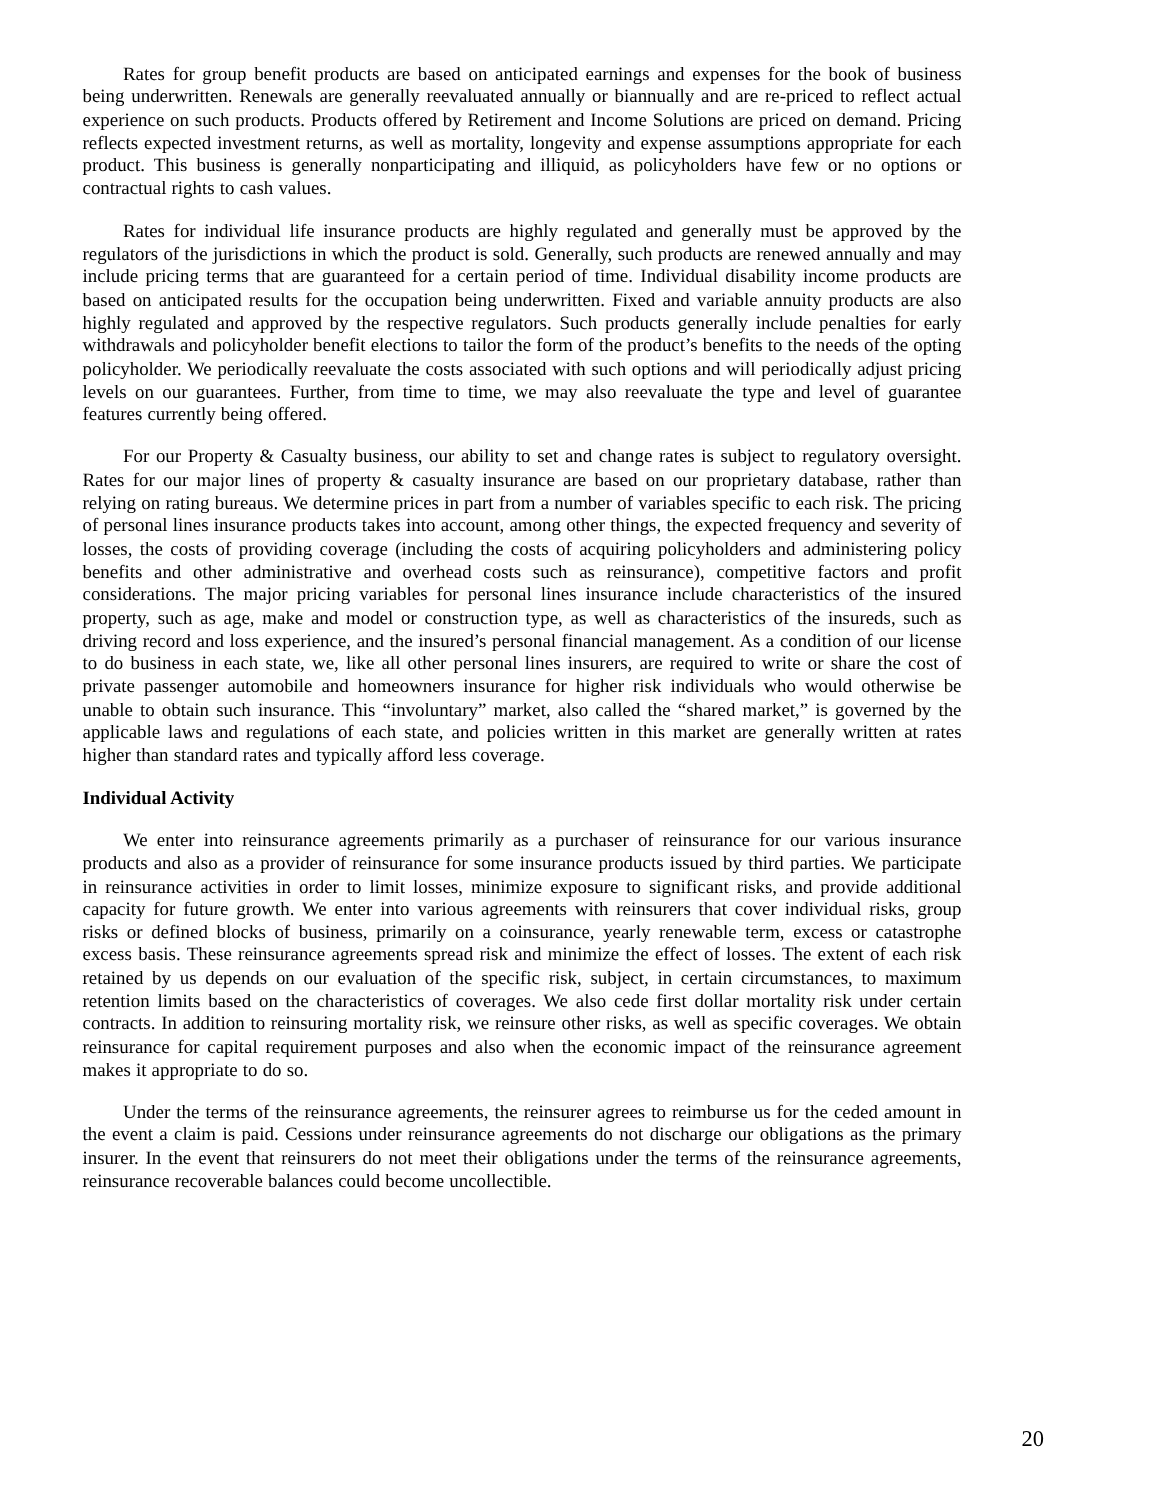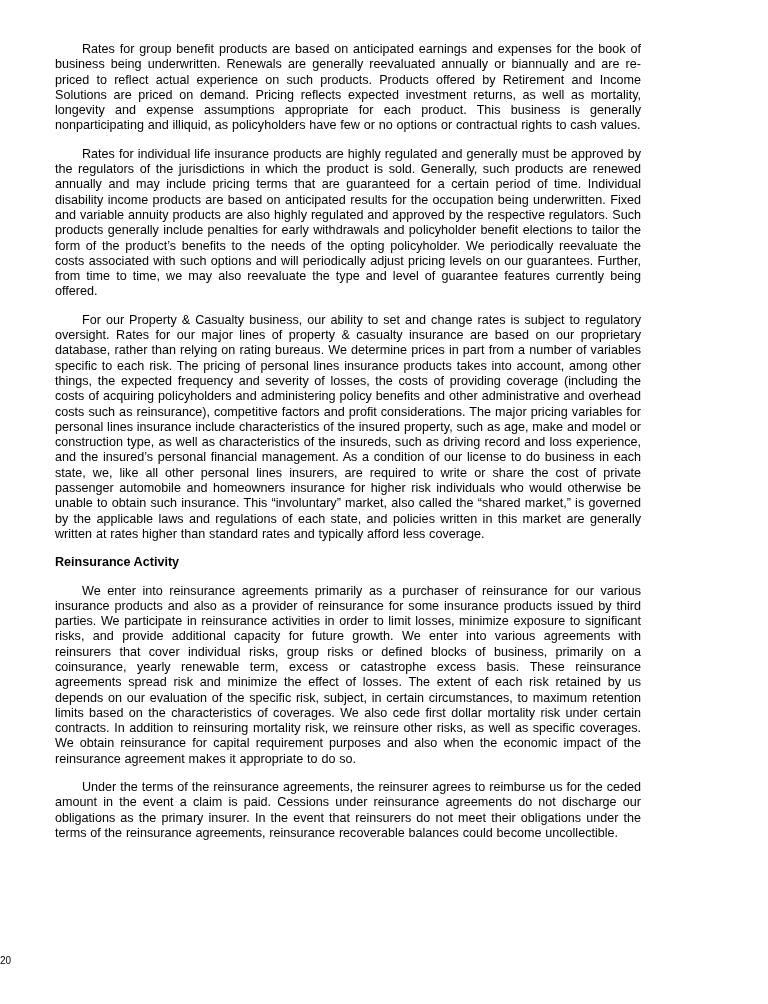--- a/index.html
+++ b/index.html
@@ -3,21 +3,21 @@
 <meta charset="utf-8">
 <style>
   * { margin: 0; padding: 0; box-sizing: border-box; }
   html, body { background: #ffffff; }
   .page {
     position: relative;
     width: 696px;
     height: 1004px;
     background: #ffffff;
     overflow: hidden;
-    font-family: Liberation Sans, sans-serif;
+    font-family: Liberation Serif, serif;
     color: #000000;
   }
   .content {
     padding: 42px 55px 0 55px;
   }
   .para {
     font-size: 12.6px;
     line-height: 15.3px;
     text-align: justify;
     text-indent: 27px;
@@ -28,31 +28,31 @@
     font-size: 12.6px;
     line-height: 15.3px;
     font-weight: bold;
     margin-bottom: 13px;
   }
   .page-number {
     position: absolute;
     bottom: 36px;
     left: 0;
     width: 100%;
-    text-align: left;
-    font-size: 10px;
+    text-align: right;
+    font-size: 15px;
     line-height: 15.3px;
   }
 </style>
 </head>
 <body>
 
 <div class="page">
   <div class="content">
     <p class="para">Rates for group benefit products are based on anticipated earnings and expenses for the book of business being underwritten. Renewals are generally reevaluated annually or biannually and are re-priced to reflect actual experience on such products. Products offered by Retirement and Income Solutions are priced on demand. Pricing reflects expected investment returns, as well as mortality, longevity and expense assumptions appropriate for each product. This business is generally nonparticipating and illiquid, as policyholders have few or no options or contractual rights to cash values.</p>
     <p class="para">Rates for individual life insurance products are highly regulated and generally must be approved by the regulators of the jurisdictions in which the product is sold. Generally, such products are renewed annually and may include pricing terms that are guaranteed for a certain period of time. Individual disability income products are based on anticipated results for the occupation being underwritten. Fixed and variable annuity products are also highly regulated and approved by the respective regulators. Such products generally include penalties for early withdrawals and policyholder benefit elections to tailor the form of the product’s benefits to the needs of the opting policyholder. We periodically reevaluate the costs associated with such options and will periodically adjust pricing levels on our guarantees. Further, from time to time, we may also reevaluate the type and level of guarantee features currently being offered.</p>
     <p class="para">For our Property &amp; Casualty business, our ability to set and change rates is subject to regulatory oversight. Rates for our major lines of property &amp; casualty insurance are based on our proprietary database, rather than relying on rating bureaus. We determine prices in part from a number of variables specific to each risk. The pricing of personal lines insurance products takes into account, among other things, the expected frequency and severity of losses, the costs of providing coverage (including the costs of acquiring policyholders and administering policy benefits and other administrative and overhead costs such as reinsurance), competitive factors and profit considerations. The major pricing variables for personal lines insurance include characteristics of the insured property, such as age, make and model or construction type, as well as characteristics of the insureds, such as driving record and loss experience, and the insured’s personal financial management. As a condition of our license to do business in each state, we, like all other personal lines insurers, are required to write or share the cost of private passenger automobile and homeowners insurance for higher risk individuals who would otherwise be unable to obtain such insurance. This “involuntary” market, also called the “shared market,” is governed by the applicable laws and regulations of each state, and policies written in this market are generally written at rates higher than standard rates and typically afford less coverage.</p>
-    <h3 class="heading">Reinsurance Activity</h3>
+    <h3 class="heading">Individual Activity</h3>
     <p class="para">We enter into reinsurance agreements primarily as a purchaser of reinsurance for our various insurance products and also as a provider of reinsurance for some insurance products issued by third parties. We participate in reinsurance activities in order to limit losses, minimize exposure to significant risks, and provide additional capacity for future growth. We enter into various agreements with reinsurers that cover individual risks, group risks or defined blocks of business, primarily on a coinsurance, yearly renewable term, excess or catastrophe excess basis. These reinsurance agreements spread risk and minimize the effect of losses. The extent of each risk retained by us depends on our evaluation of the specific risk, subject, in certain circumstances, to maximum retention limits based on the characteristics of coverages. We also cede first dollar mortality risk under certain contracts. In addition to reinsuring mortality risk, we reinsure other risks, as well as specific coverages. We obtain reinsurance for capital requirement purposes and also when the economic impact of the reinsurance agreement makes it appropriate to do so.</p>
     <p class="para">Under the terms of the reinsurance agreements, the reinsurer agrees to reimburse us for the ceded amount in the event a claim is paid. Cessions under reinsurance agreements do not discharge our obligations as the primary insurer. In the event that reinsurers do not meet their obligations under the terms of the reinsurance agreements, reinsurance recoverable balances could become uncollectible.</p>
   </div>
   <div class="page-number">20</div>
 </div>
 
 </body></html>

